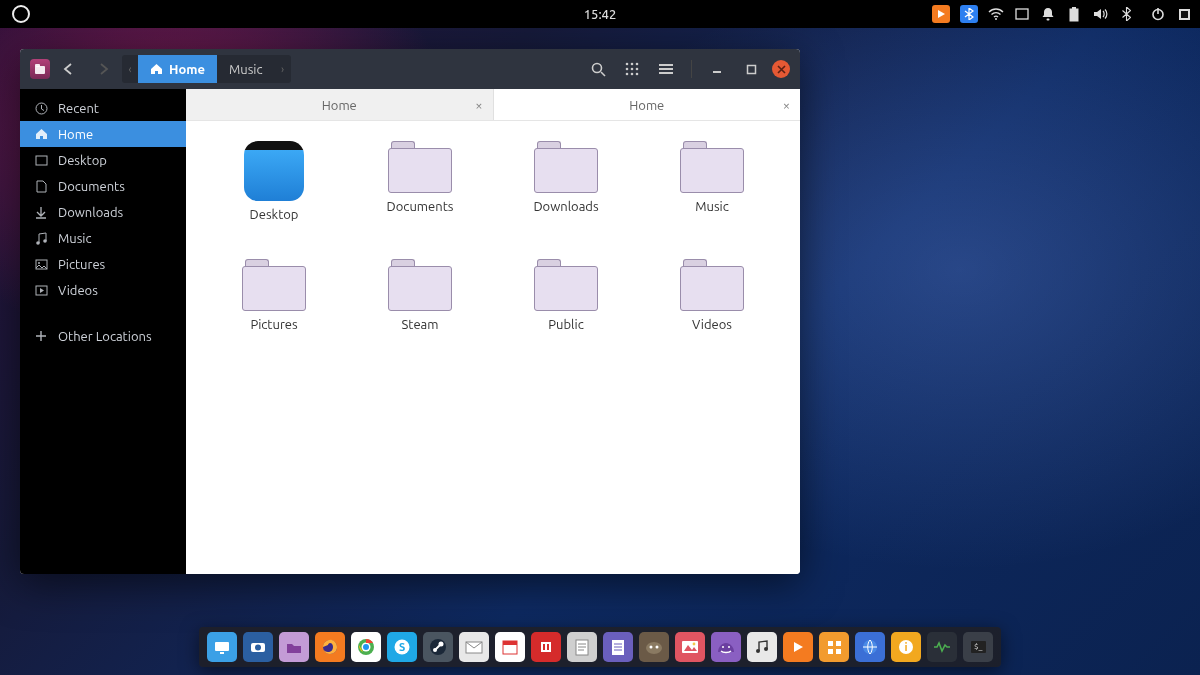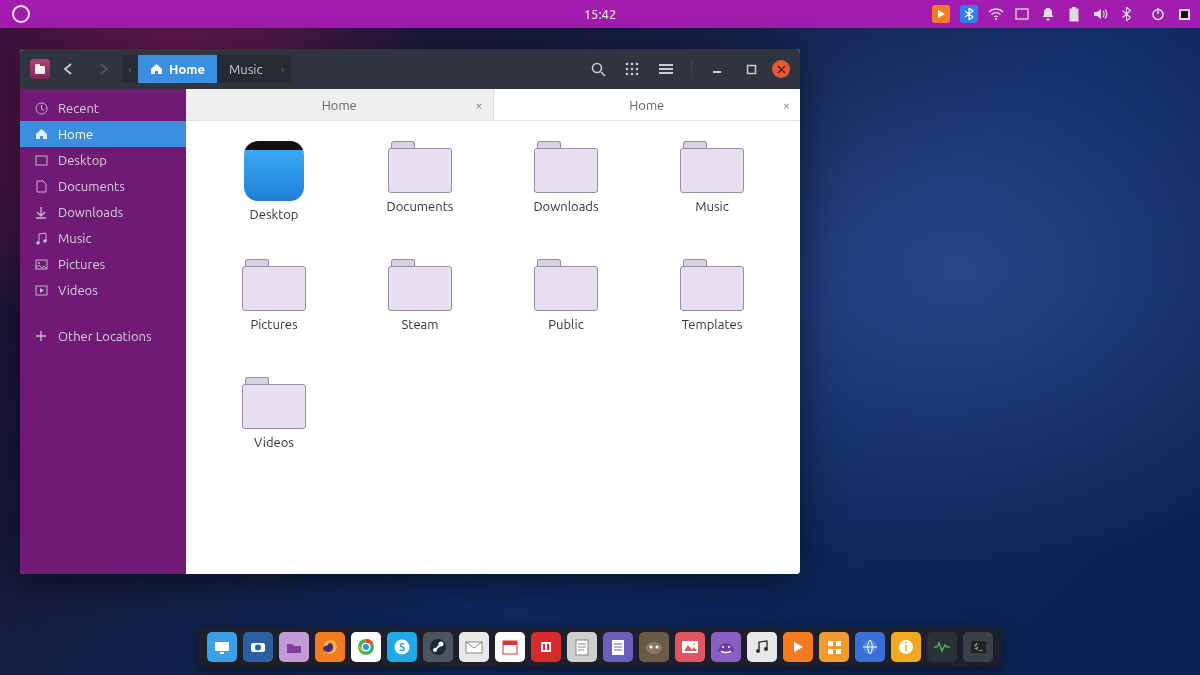--- a/index.html
+++ b/index.html
@@ -8,21 +8,21 @@
     background:
       radial-gradient(ellipse 700px 500px at 80% 40%, rgba(120,160,255,0.25), transparent 60%),
       radial-gradient(ellipse 500px 400px at 15% 20%, rgba(200,30,100,0.6), transparent 55%),
       linear-gradient(135deg, #281037 0%, #161a3a 30%, #0e2a62 60%, #0b2250 100%);
     position: relative;
   }
 
   
   .top-panel {
     position: absolute; top: 0; left: 0; right: 0; height: 28px;
-    background: #a21caf; display: flex; align-items: center; color: #ddd;
+    background: #000000; display: flex; align-items: center; color: #ddd;
     padding: 0 8px; font-size: 13px;
   }
   .top-panel .clock { position: absolute; left: 50%; transform: translateX(-50%); font-weight: 500; }
   .top-panel .tray { margin-left: auto; display: flex; gap: 10px; align-items: center; }
   .tray-ico { display: inline-flex; width: 16px; height: 16px; align-items: center; justify-content: center; }
   .tray-play { width:18px; height:18px; background:#f47b20; border-radius:3px; display:flex; align-items:center; justify-content:center;}
   .tray-bt { width:18px; height:18px; background:#2d7ff0; border-radius:3px; display:flex; align-items:center; justify-content:center; color:#fff; font-size:12px;}
   .budgie-app { width:18px; height:18px; border-radius:50%; border:2px solid #eee; margin-left:4px;}
 
   
@@ -41,21 +41,21 @@
   .path-bar { display:flex; align-items:center; background:#262a33; border-radius:3px; overflow:hidden; height:28px;}
   .path-seg { padding:0 12px; height:100%; display:flex; align-items:center; gap:6px; font-size:13px; color:#ccc; position:relative;}
   .path-seg.active { background:#3b8fe0; color:#fff; font-weight:600;}
   .path-chev { width:16px; display:flex; align-items:center; justify-content:center; color:#666; font-size:11px;}
   .titlebar .spacer { flex:1; }
   .tb-ico { width:26px; height:26px; display:flex; align-items:center; justify-content:center; color:#bbb; }
   .tb-sep { width:1px; height:18px; background:#444; margin:0 4px;}
   .win-close { width:18px; height:18px; border-radius:50%; background:#e55934; display:flex; align-items:center; justify-content:center;}
 
   .body { display:flex; height:calc(100% - 40px);}
-  .sidebar { width:166px; background:#701a75; color:#cfd3da; padding:6px 0; font-size:13px;}
+  .sidebar { width:166px; background:#000000; color:#cfd3da; padding:6px 0; font-size:13px;}
   .side-item { display:flex; align-items:center; gap:10px; padding:6px 14px; }
   .side-item.active { background:#3b8fe0; color:#fff; }
   .side-ico { width:14px; display:inline-flex; justify-content:center; opacity:0.85;}
 
   .main { flex:1; background:#fff; display:flex; flex-direction:column;}
   .tabs { height:32px; display:flex; border-bottom:1px solid #e5e5e5;}
   .tab { flex:1; display:flex; align-items:center; justify-content:center; position:relative; font-size:13px; color:#666;}
   .tab.inactive { background:#f0f0f0; border-right:1px solid #e0e0e0;}
   .tab .close { position:absolute; right:10px; color:#888; font-size:13px;}
 
@@ -337,24 +337,20 @@
         <div class="item">
           <div class="folder-ico"></div>
           <span>Steam</span>
         </div>
         <div class="item">
           <div class="folder-ico"></div>
           <span>Public</span>
         </div>
         <div class="item">
           <div class="folder-ico"></div>
-          <span>Templates</span>
-        </div>
-        <div class="item">
-          <div class="folder-ico"></div>
           <span>Videos</span>
         </div>
       </div>
     </div>
   </div>
 </div>
 
 <div class="dock">
   <span class="dock-ico" style="background:#3ba0e6">
       <svg width="18" height="14" viewBox="0 0 18 14">

